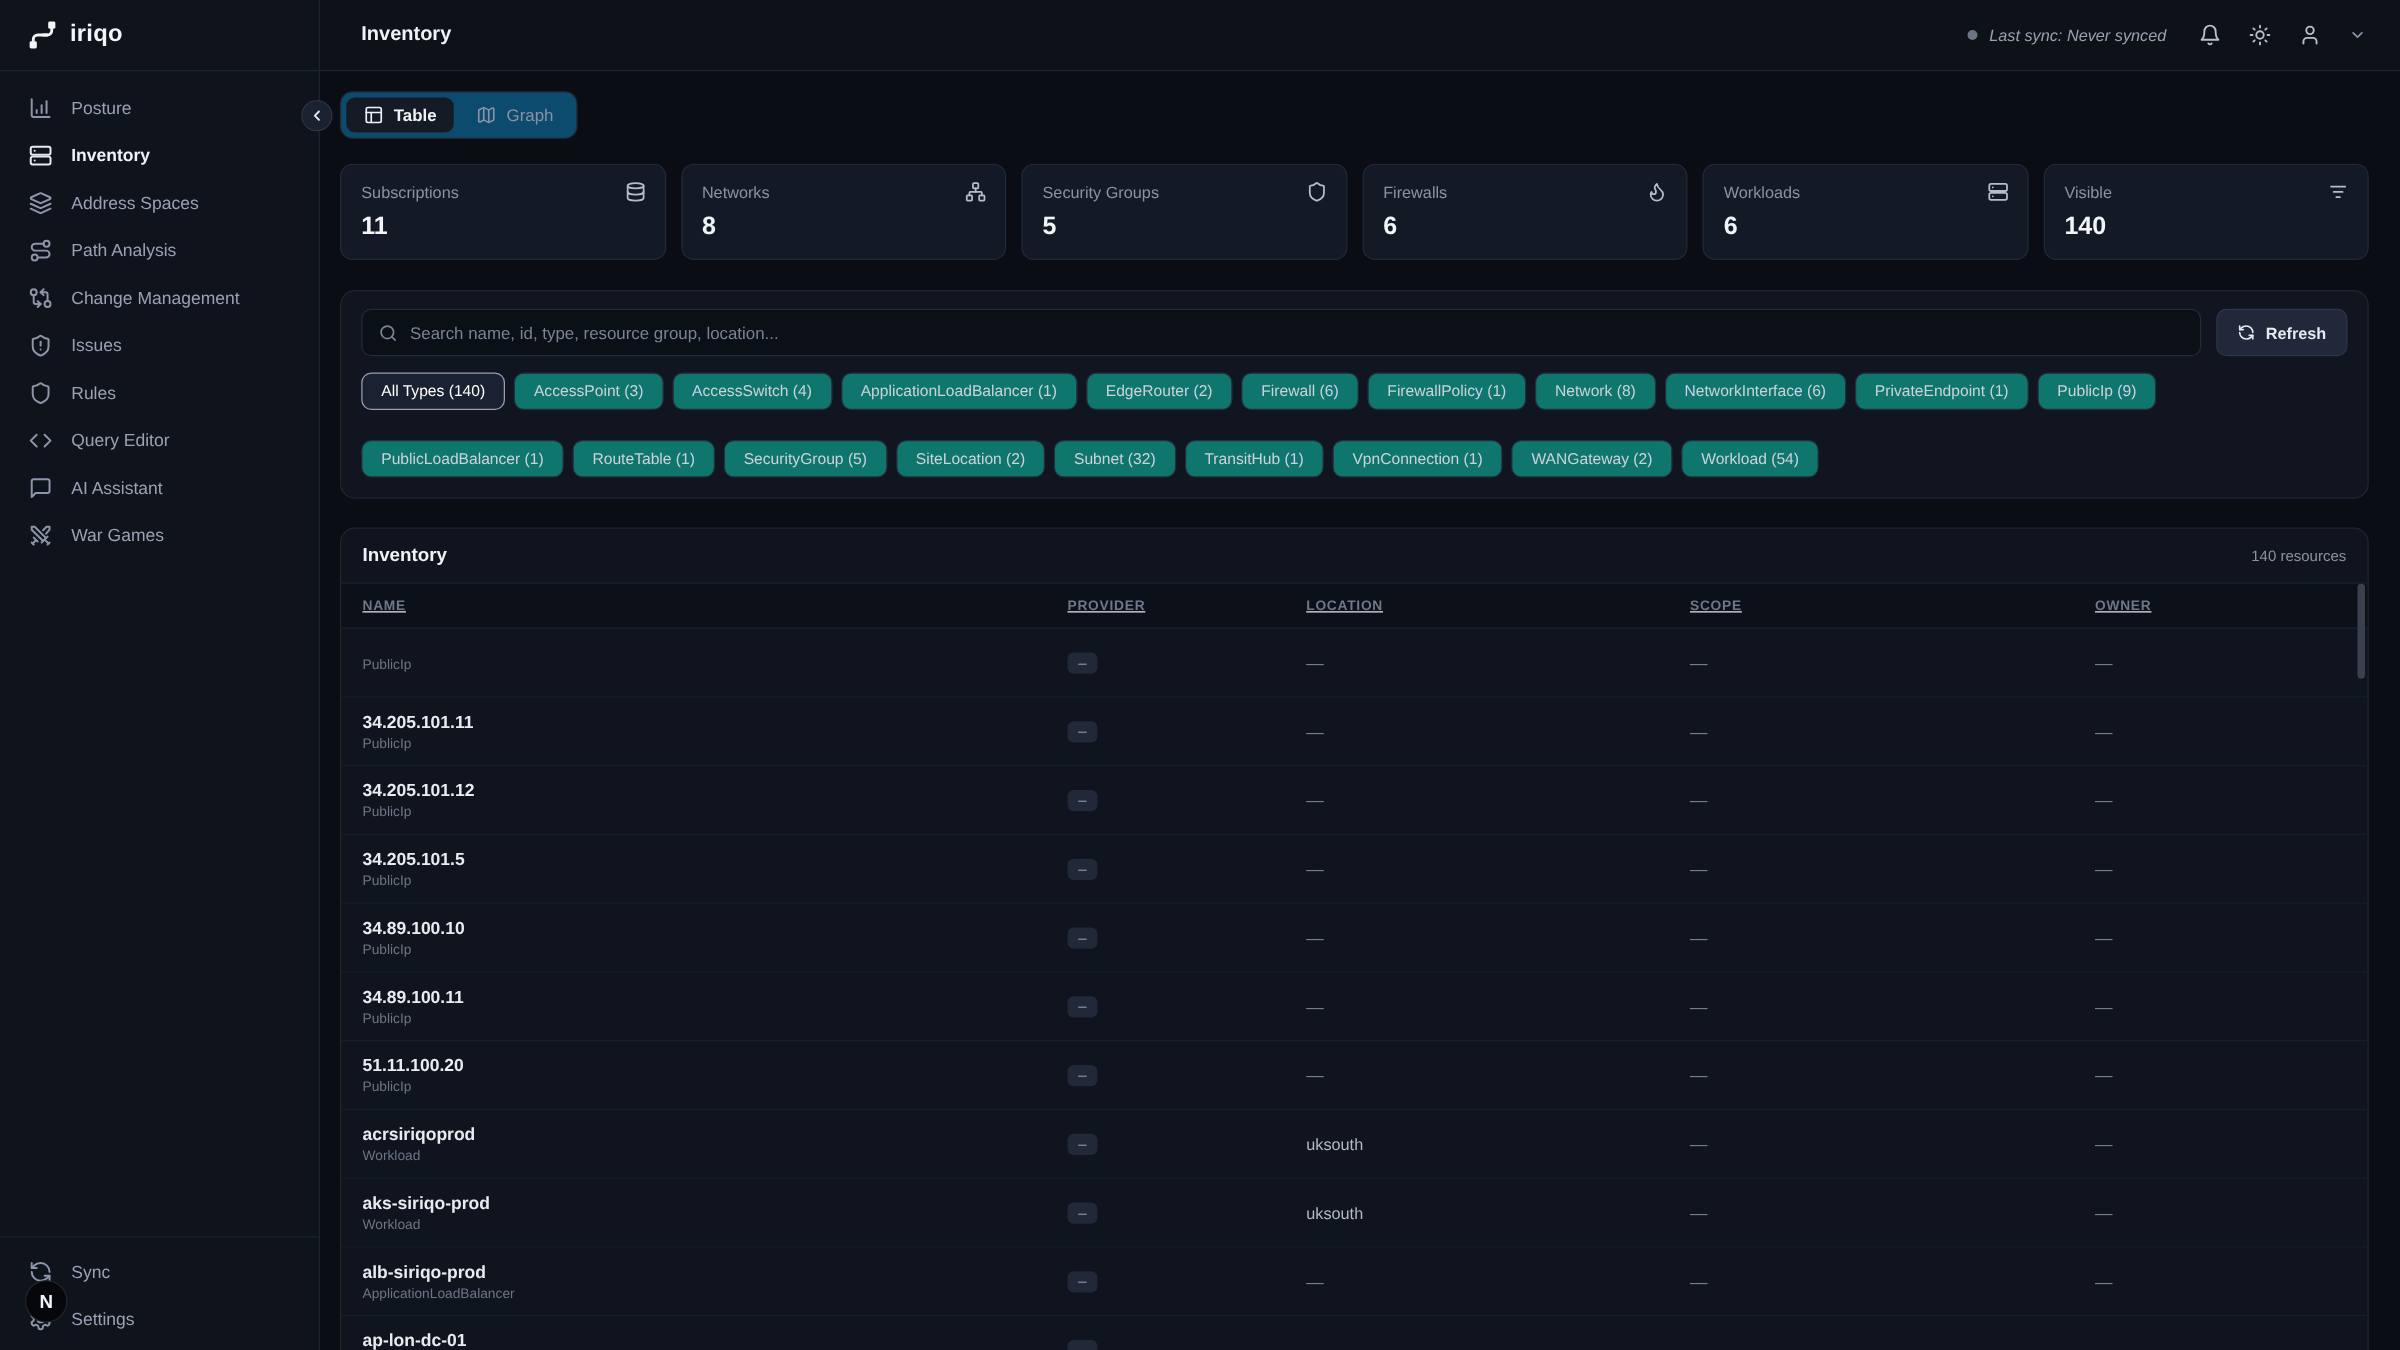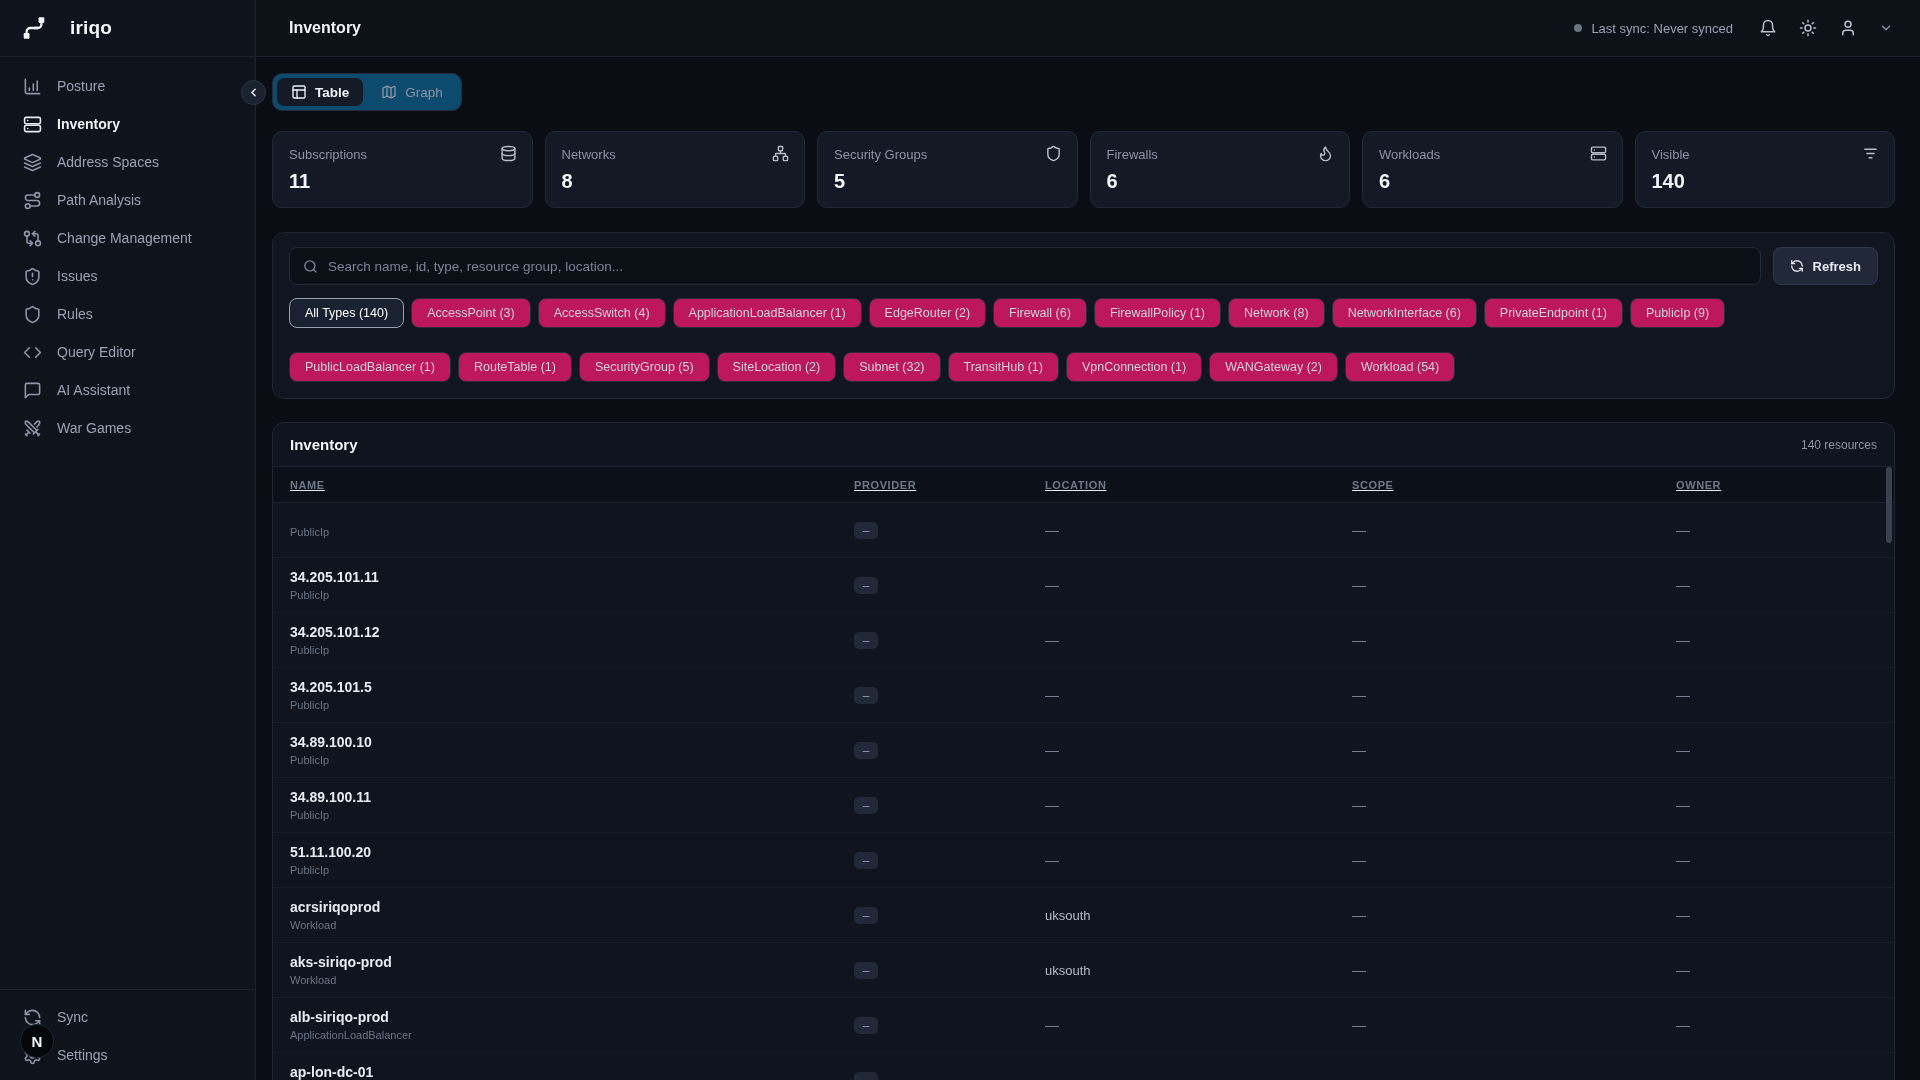--- a/index.html
+++ b/index.html
@@ -11,21 +11,21 @@
   }
   .app { display:flex; width:1920px; height:1080px; position:relative; }
 
   
   .sidebar {
     width:256px; min-width:256px; height:100%;
     background:#0f141c; border-right:1px solid #1c2330;
     display:flex; flex-direction:column; position:relative; z-index:2;
   }
   .logo-block {
-    height:57px; display:flex; align-items:center; gap:23px;
+    height:57px; display:flex; align-items:center; gap:9px;
     padding-left:21px; border-bottom:1px solid #1c2330;
   }
   .logo-icon { width:26px; height:26px; color:#f3f5f8; display:flex; align-items:center; }
   .logo-icon svg { width:26px; height:26px; }
   .logo-text { font-size:19px; font-weight:700; color:#f3f5f8; letter-spacing:.2px; }
 
   .nav { padding-top:10px; flex:0 0 auto; }
   .nav-item {
     height:38px; display:flex; align-items:center; gap:15px;
     padding-left:23px; cursor:pointer;
@@ -56,21 +56,21 @@
 
   
   main { flex:1; display:flex; flex-direction:column; min-width:0; }
   .topbar {
     height:57px; min-height:57px; background:#0d1118; border-bottom:1px solid #1c2330;
     display:flex; align-items:center; justify-content:space-between;
     padding:0 27px 0 33px;
   }
   .topbar h1 { font-size:16px; font-weight:700; color:#f0f2f6; }
   .topbar-right { display:flex; align-items:center; gap:22px; }
-  .sync-status { display:flex; align-items:center; gap:9px; color:#99a2b3; font-size:13px; margin-right:4px; }
+  .sync-status { display:flex; align-items:center; gap:9px; color:#99a2b3; font-size:13px; margin-right:4px;font-style:italic; }
   .sync-dot { width:8px; height:8px; border-radius:50%; background:#6b7485; }
   .icon-btn {
     background:none; border:none; color:#bac1cd; cursor:pointer; padding:0;
     display:flex; align-items:center;
   }
   .icon-btn svg { width:18px; height:18px; }
   .icon-btn.small svg { width:14px; height:14px; color:#8a93a4; }
 
   .content { padding:16px 25px 0 16px; flex:1; overflow:hidden; }
 
@@ -116,21 +116,21 @@
   .search-box input::placeholder { color:#7a8395; }
   .refresh-btn {
     display:flex; align-items:center; gap:9px; padding:0 16px; height:38px;
     background:#202839; border:1px solid #2d374a; border-radius:8px;
     color:#e5e9f0; font-size:13px; font-weight:600; cursor:pointer; font-family:inherit;
   }
   .refresh-btn svg { width:14px; height:14px; }
   .chips { display:flex; flex-wrap:wrap; gap:24px 7px; margin-top:13px; }
   .chip {
     height:30px; display:flex; align-items:center; padding:0 15px;
-    background:#be185d; border:1px solid #262e3d; border-radius:8px;
+    background:#0f766e; border:1px solid #262e3d; border-radius:8px;
     color:#ccd2dc; font-size:12.5px; cursor:pointer; white-space:nowrap; font-family:inherit;
   }
   .chip.active { border-color:#97a0b0; background:#1a2130; color:#ffffff; }
 
   
   .table-panel {
     margin-top:23px; background:#0f141e; border:1px solid #1f2733;
     border-radius:12px; position:relative; overflow:hidden; height:720px;
   }
   .table-head {

